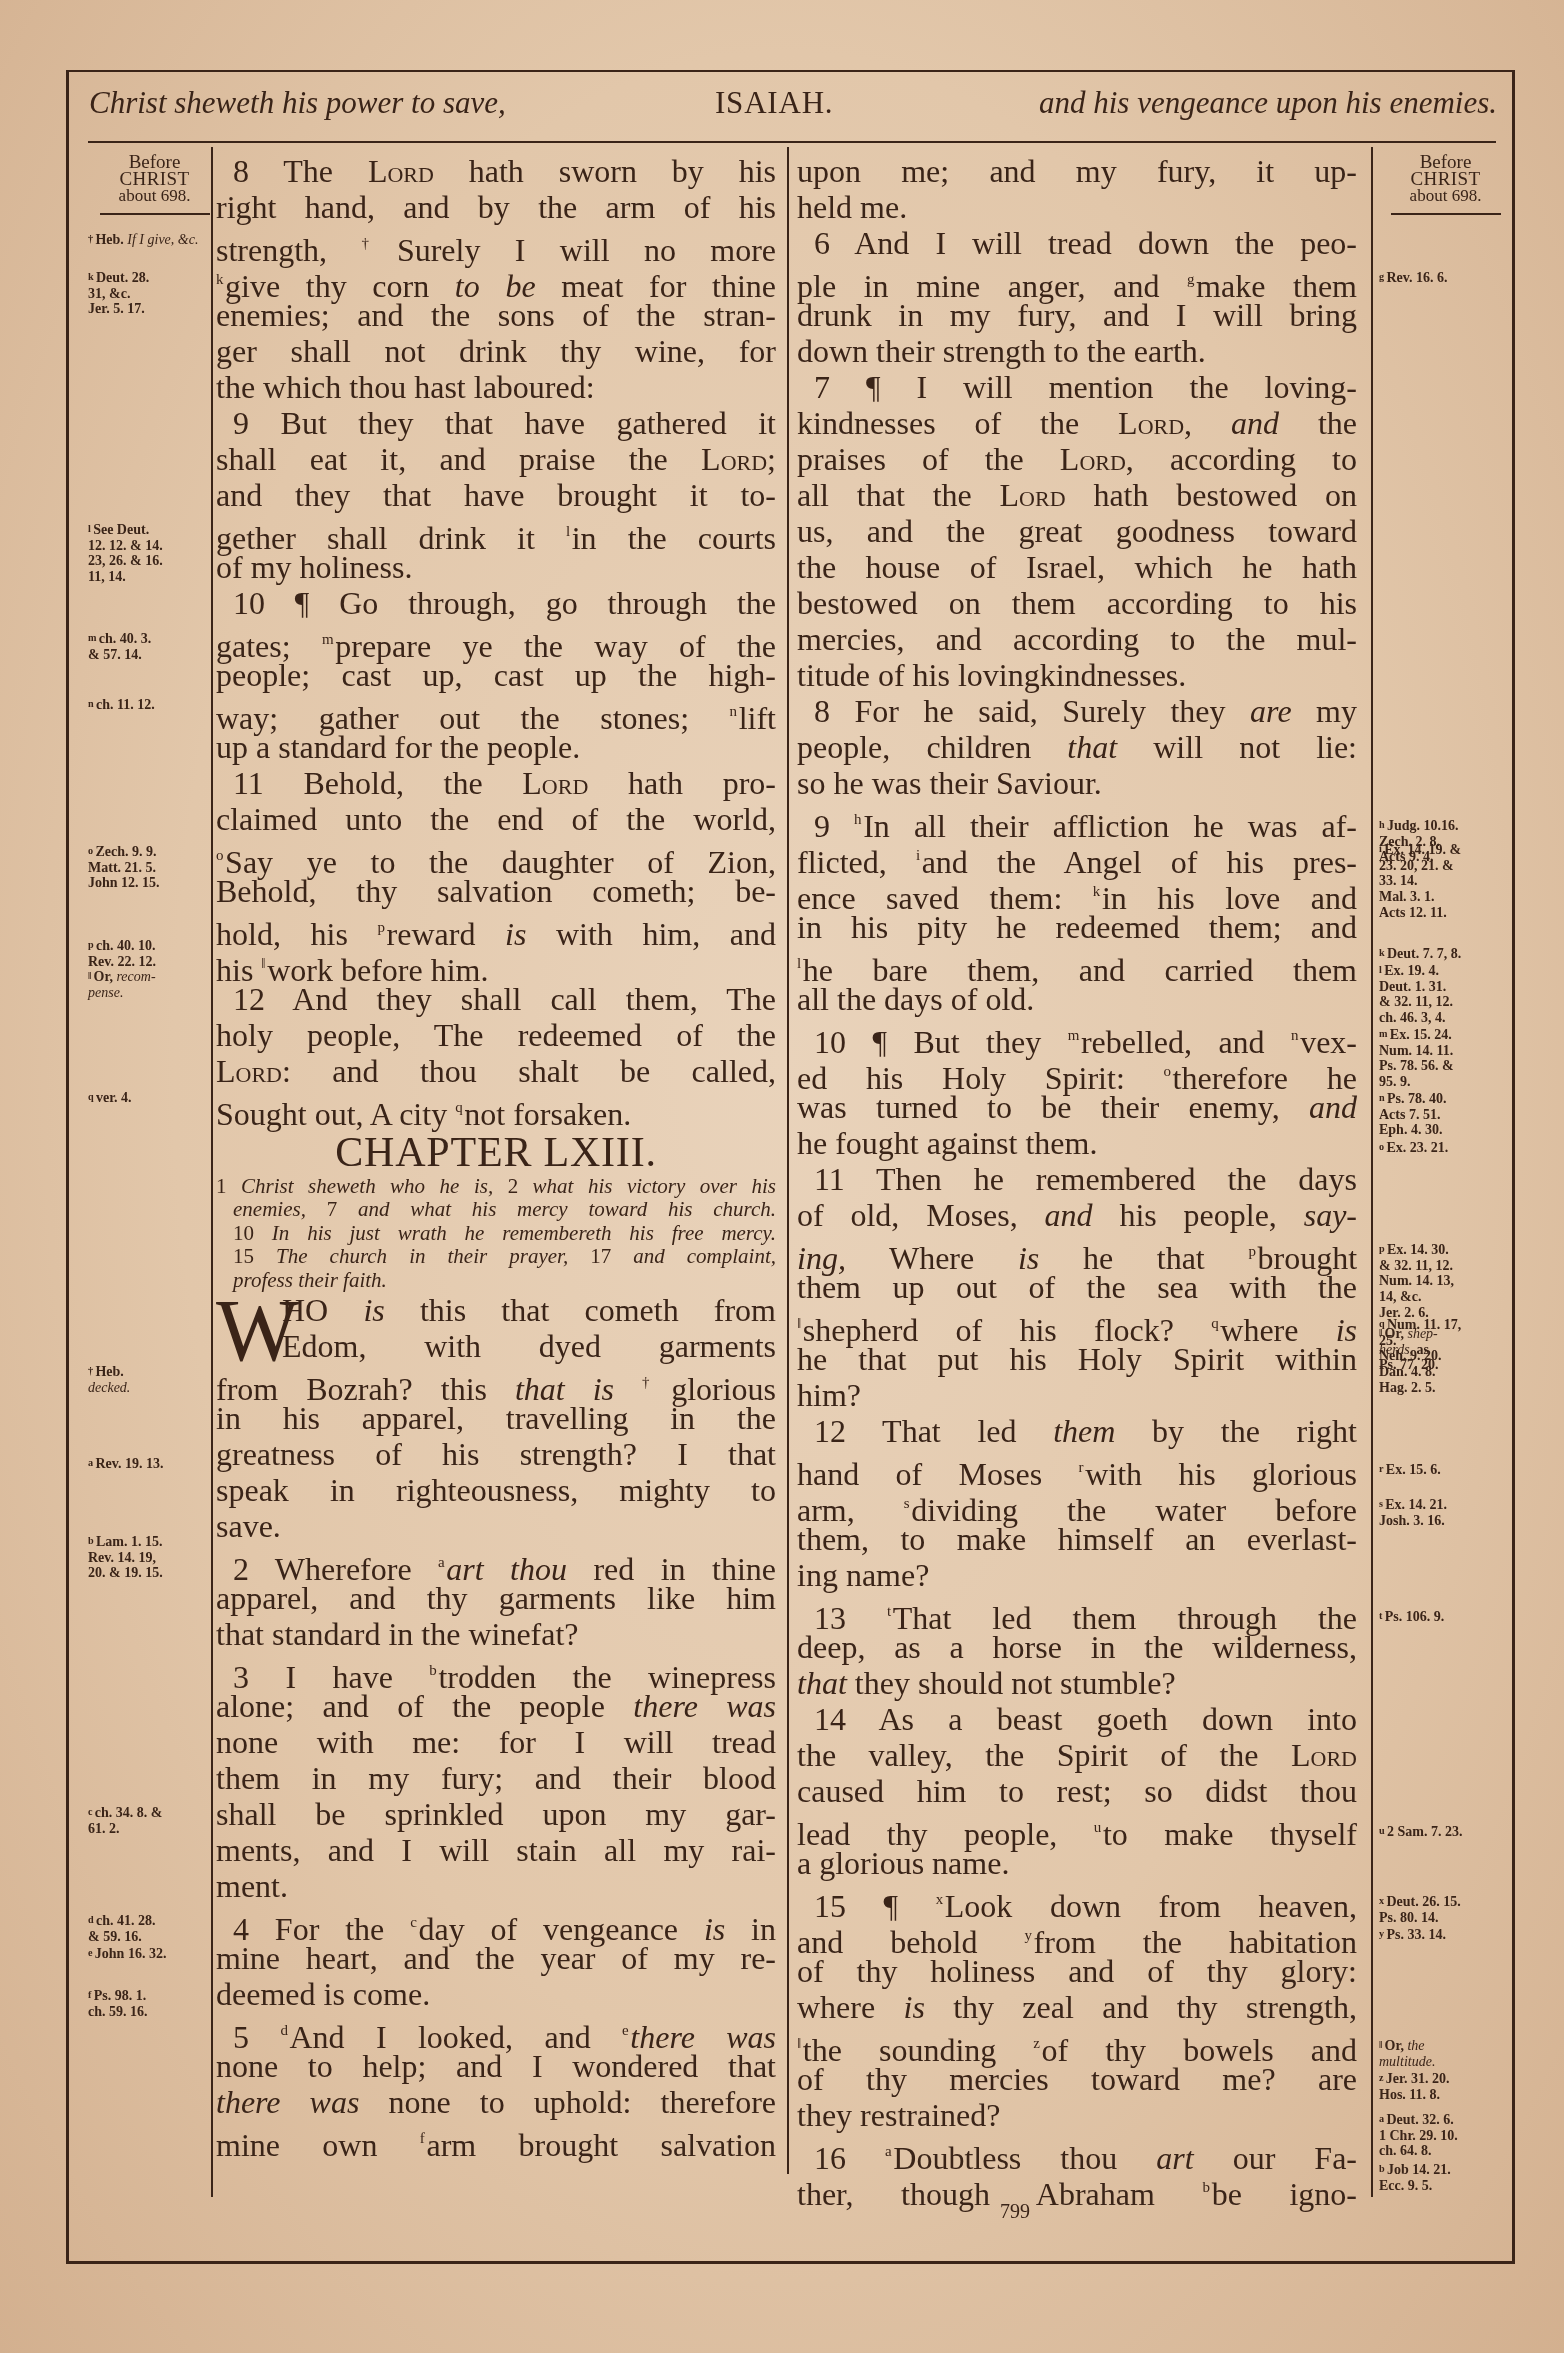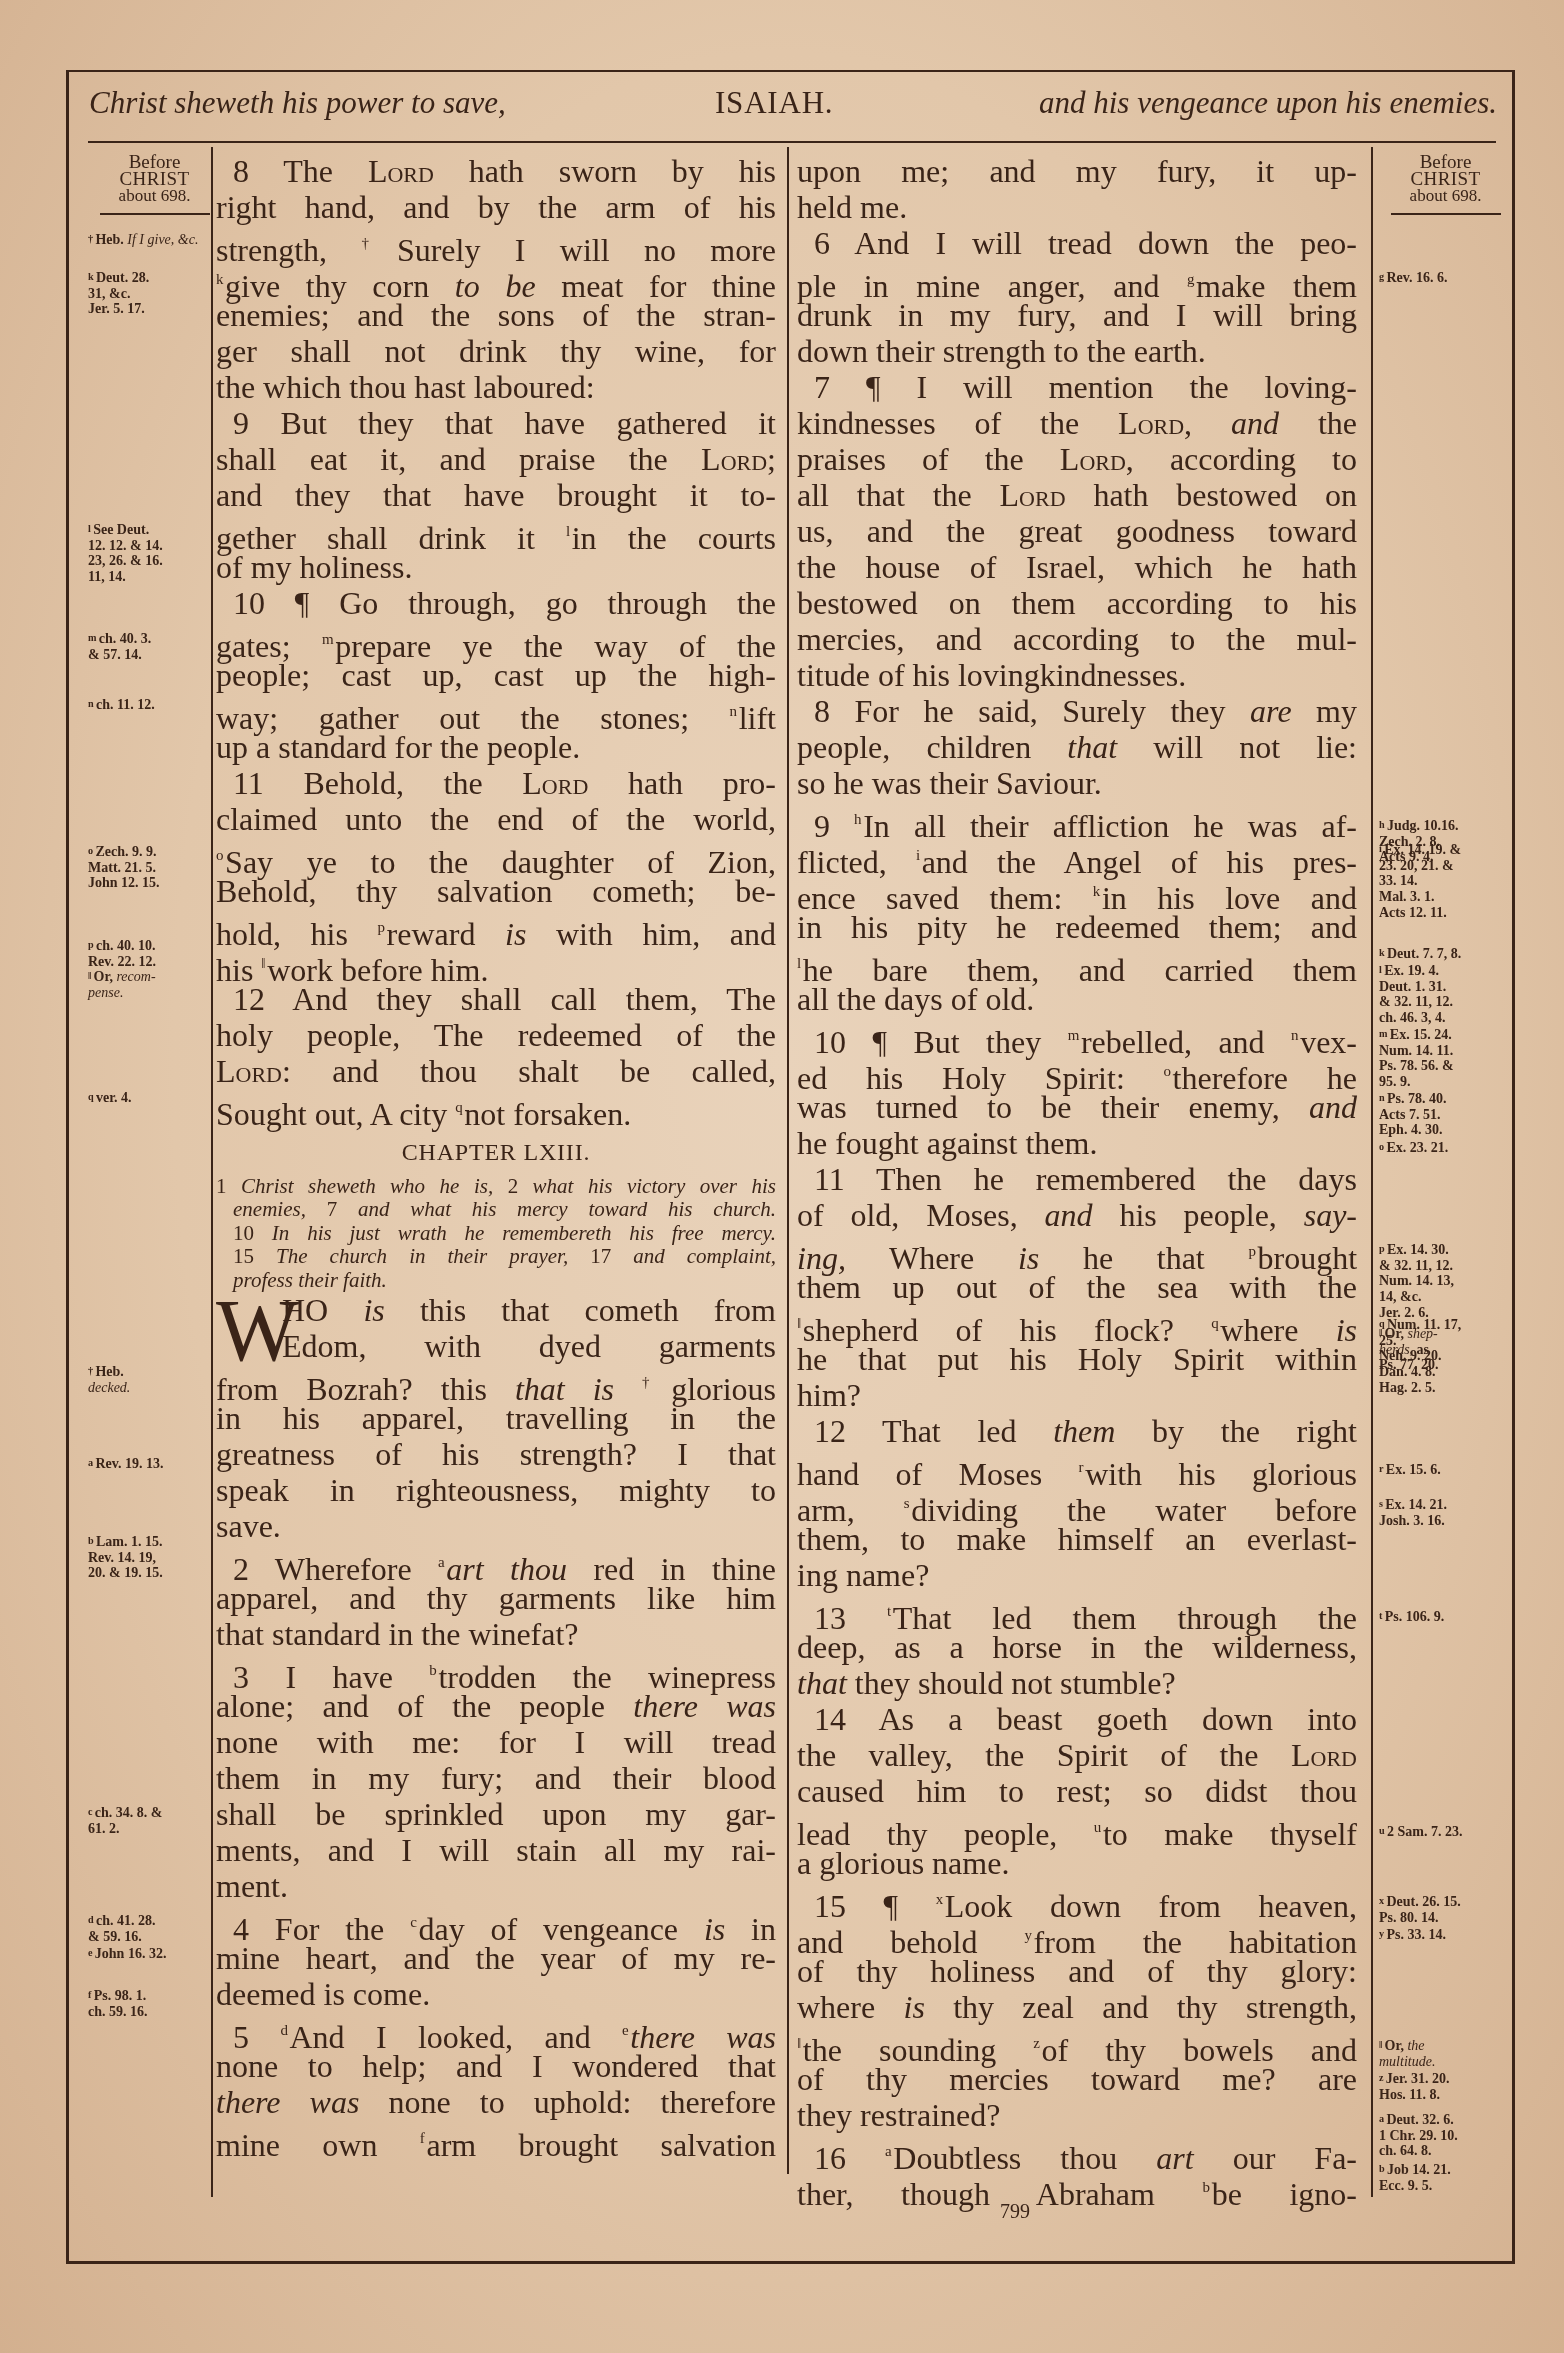--- a/index.html
+++ b/index.html
@@ -44,21 +44,21 @@
 
   .text-col { position:absolute; top:153px; width:560px; font-size:32px; line-height:36px; }
   .col1 { left:216px; }
   .col2 { left:797px; }
   .line { white-space:nowrap; text-align:justify; text-align-last:justify; height:36px; }
   .line.last { text-align-last:left; }
   .line.indent { padding-left:17px; }
   .sc { font-variant:small-caps; }
   .sup { font-size:15px; vertical-align:13.3px; margin-right:1.6px; }
 
-  .chapter-title { text-align:center; font-size:24px; letter-spacing:0.8px; height:45px; line-height:45px; margin-top:4.7px; }
+  .chapter-title { text-align:center; font-size:42px; letter-spacing:0.8px; height:45px; line-height:45px; margin-top:4.7px; }
   .summary { font-style:italic; font-size:21px; line-height:23.5px; }
   .summary .line { height:23.5px; }
   .summary .num { font-style:normal; }
   .dropcap-wrap { position:relative; }
   .dropcap { position:absolute; left:0; top:3.1px; font-size:88px; line-height:72px; }
   .dc-line { padding-left:66px; }
 
   .page-number { position:absolute; left:1000px; top:2200px; font-size:20px; }
 </style>
 </head>

